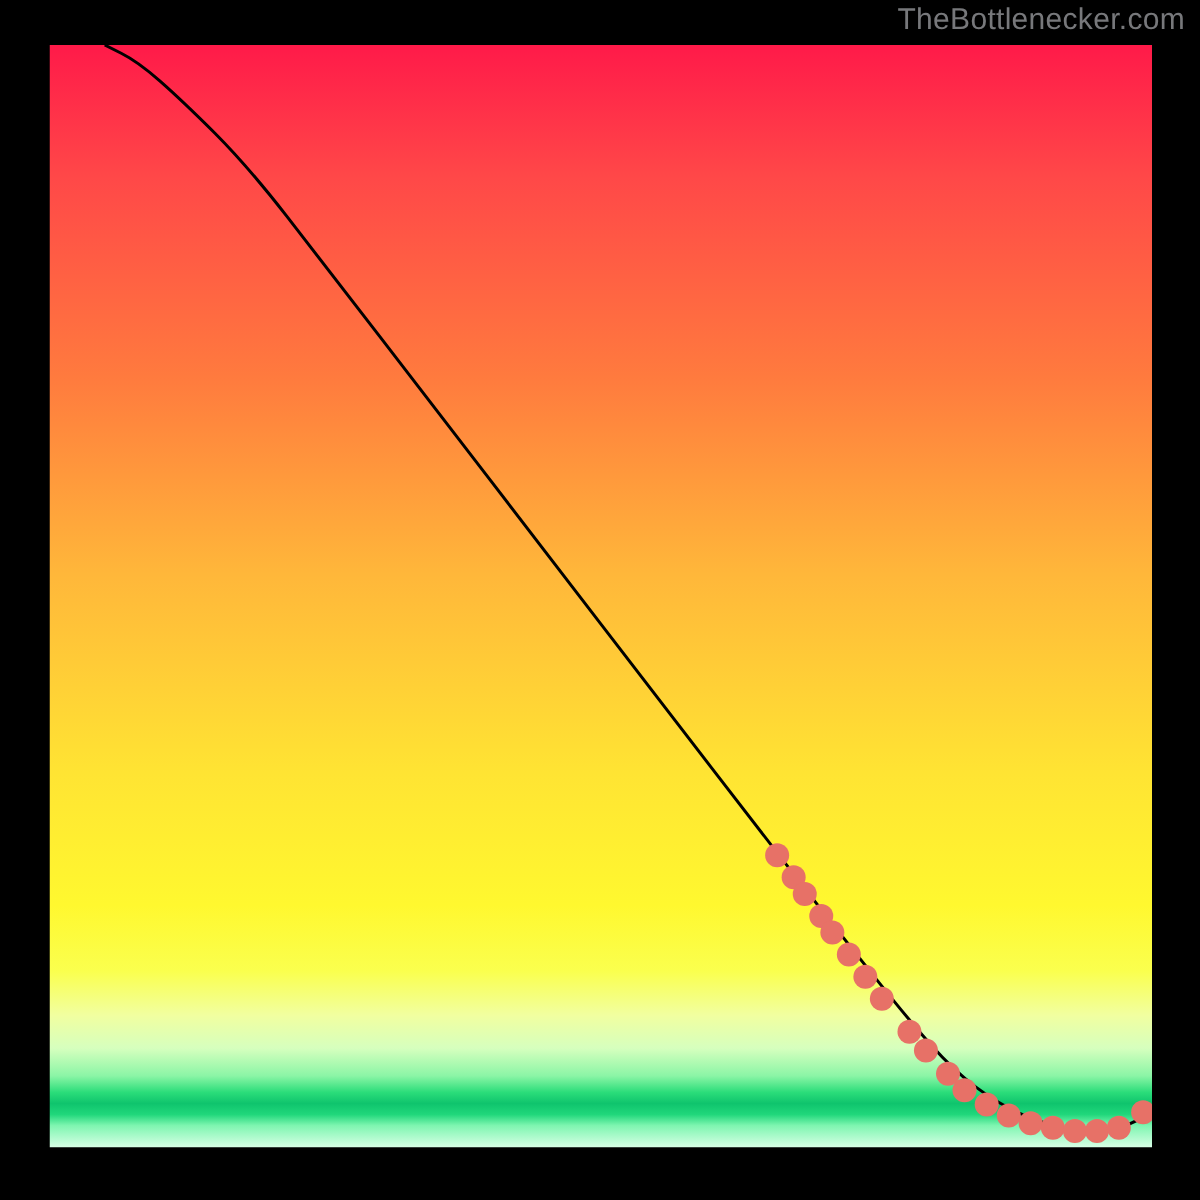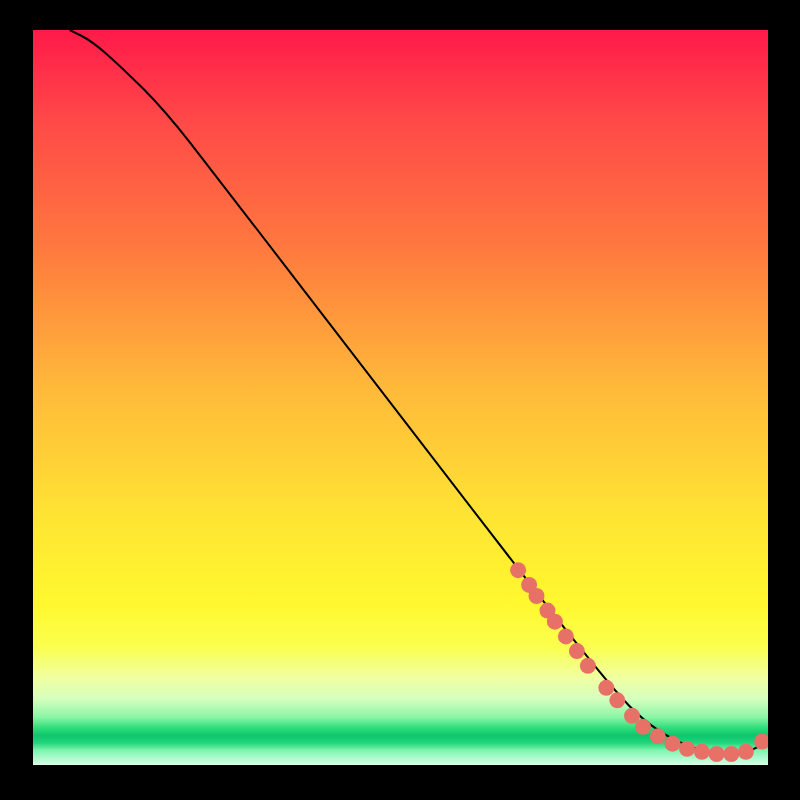--- a/index.html
+++ b/index.html
@@ -65,20 +65,21 @@
   }
   .marker {
     fill: #e77167;
     stroke: none;
   }
 </style>
 </head>
 <body>
 
 <div class="wrap">
+  <div class="attribution">TheBottlenecker.com</div>
 
   <div class="plot-area">
     <div class="gradient"></div>
     <svg class="curve" viewBox="0 0 735 735" preserveAspectRatio="none">
       <path id="curve-path" class="curve-path" d="M 36.8 0.0 Q 36.8 0.0 47.8 5.5 Q 58.8 11.0 73.5 23.9 Q 88.2 36.8 110.3 58.8 Q 132.3 80.9 158.0 113.9 Q 183.8 147.0 220.5 194.8 Q 257.3 242.5 294.0 290.3 Q 330.8 338.1 367.5 385.9 Q 404.3 433.7 441.0 481.4 Q 477.8 529.2 503.5 562.3 Q 529.2 595.4 551.3 622.9 Q 573.3 650.5 588.0 667.0 Q 602.7 683.5 617.4 694.6 Q 632.1 705.6 646.8 712.2 Q 661.5 718.8 676.2 721.8 Q 690.9 724.7 701.9 724.0 Q 712.9 723.2 724.0 717.4 T 735.0 711.5"></path>
       <g id="markers-group">
           <circle cx="485.1" cy="540.2" r="8" class="marker"></circle>
           <circle cx="496.1" cy="554.9" r="8" class="marker"></circle>
           <circle cx="503.5" cy="566.0" r="8" class="marker"></circle>
           <circle cx="514.5" cy="580.6" r="8" class="marker"></circle>

